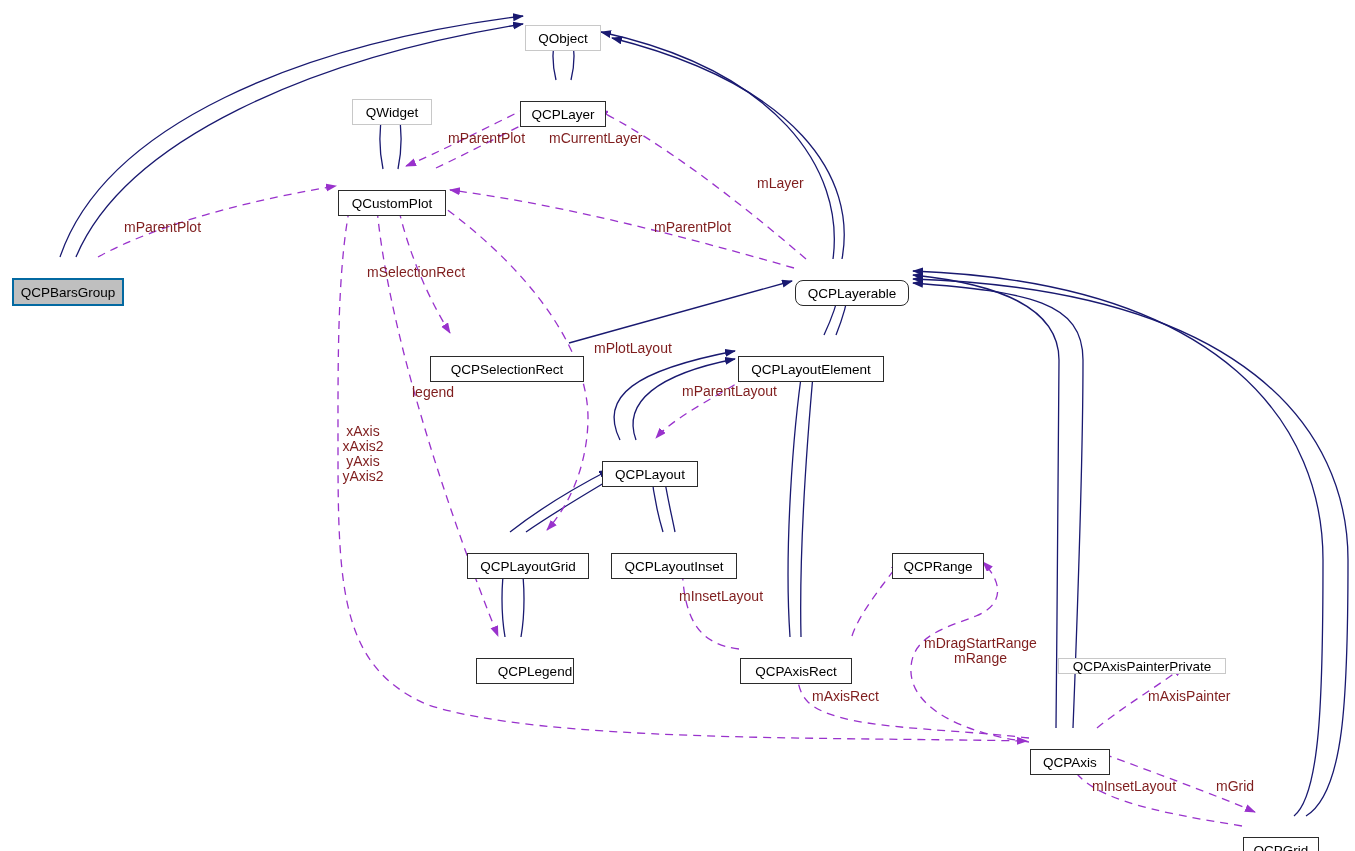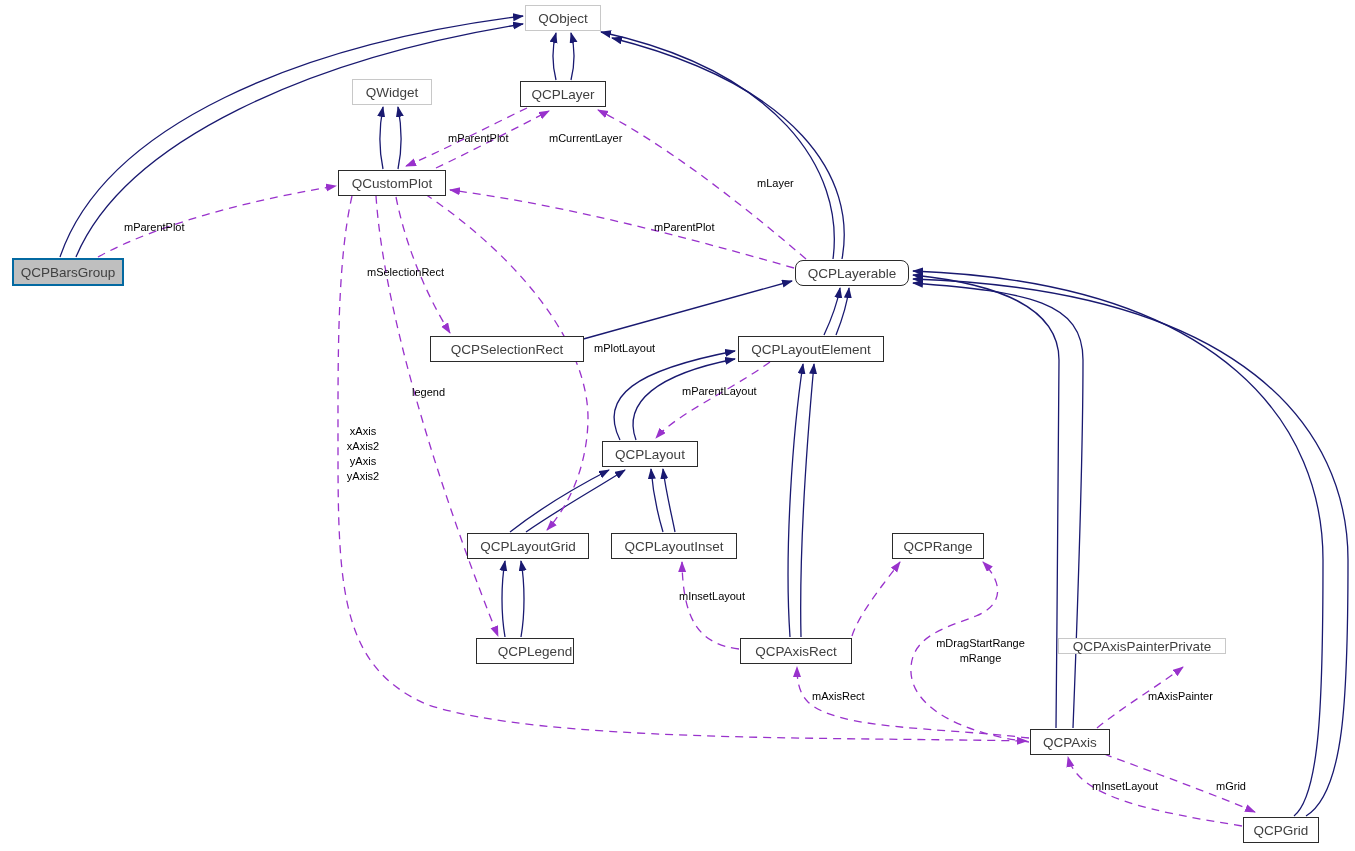--- a/index.html
+++ b/index.html
@@ -3,27 +3,27 @@
 <meta charset="utf-8">
 <style>
   html,body{margin:0;padding:0;background:#ffffff;}
   #canvas{
     position:relative;width:1355px;height:851px;background:#ffffff;
     font-family:"Liberation Sans","DejaVu Sans",sans-serif;overflow:hidden;
   }
   #edges{position:absolute;left:0;top:0;width:1355px;height:851px;}
   .node{
     position:absolute;box-sizing:border-box;display:flex;align-items:center;justify-content:center;
-    background:#ffffff;border:1.4px solid #2b2b2b;color:#404040;font-size:13.5px;
-    white-space:nowrap;cursor:pointer;z-index:2;
+    background:#ffffff;border:1.4px solid #2b2b2b;color:#000000;font-size:13.5px;
+    white-space:nowrap;cursor:pointer;z-index:2;margin-top:20px;
   }
   .node.ext{border-color:#c8c8c8;}
   .node.hl{background:#bfbfbf;border:2px solid #0369a1;}
   .elabel{
-    position:absolute;color:#000000;font-size:11px;line-height:15px;white-space:pre-line;z-index:1;
+    position:absolute;color:#7f1d1d;font-size:14px;line-height:15px;white-space:pre-line;z-index:1;
   }
   .center{text-align:center;}
   path.inh{stroke:#191970;fill:none;stroke-width:1.3;}
   path.use{stroke:#9932cc;fill:none;stroke-width:1.3;stroke-dasharray:8 6;}
 </style>
 </head>
 <body>
 
 <div id="canvas">
 

